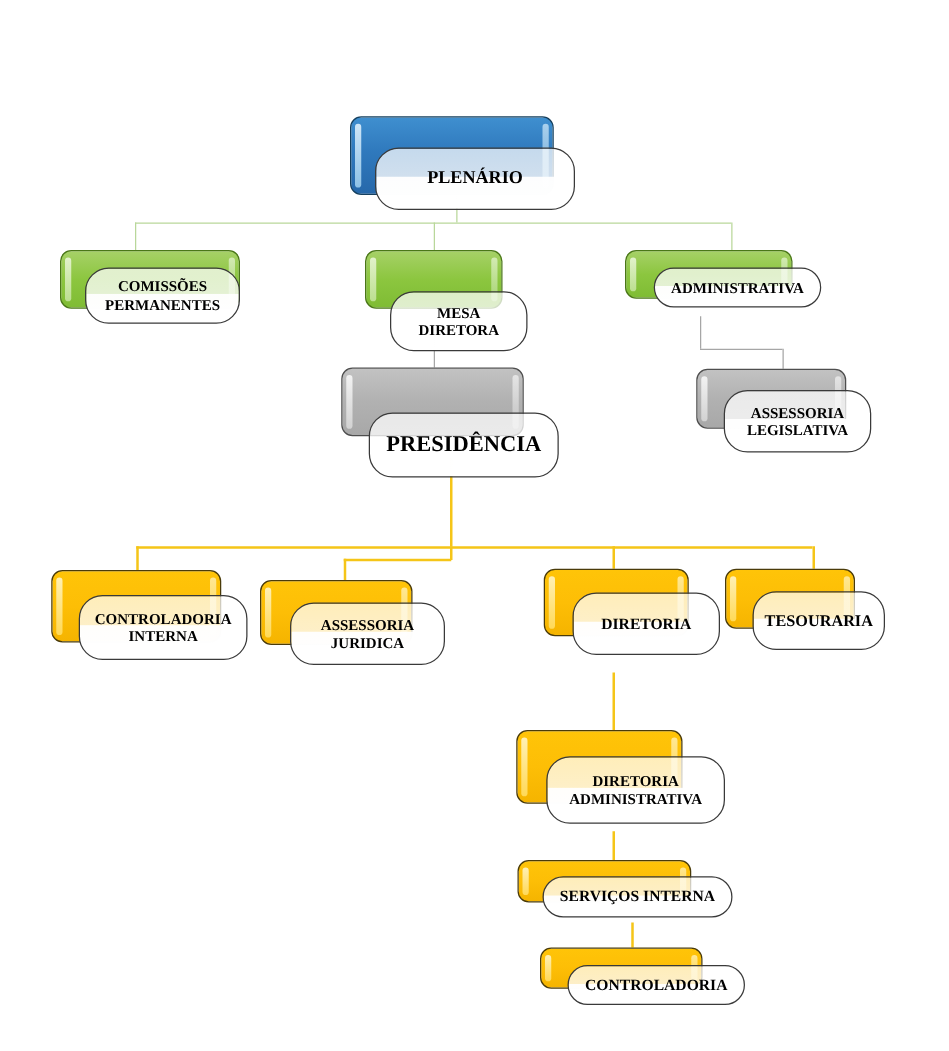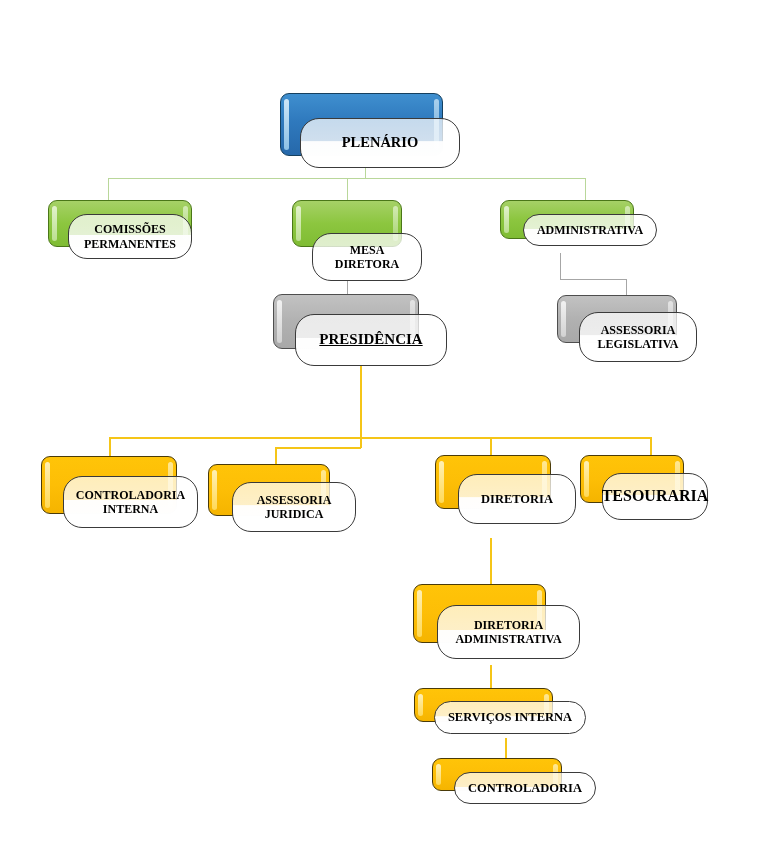--- a/index.html
+++ b/index.html
@@ -167,21 +167,21 @@
 DIRETORA</div>
   </div>
 
   <div class="node" style="left:500px; top:200px;">
     <div class="plate plate-green" style="width:134px; height:39px;"></div>
     <div class="card" style="left:23px; top:14px; width:134px; height:32px; font-size:12px;">ADMINISTRATIVA</div>
   </div>
 
   <div class="node" style="left:273px; top:294px;">
     <div class="plate plate-gray" style="width:146px; height:55px;"></div>
-    <div class="card" style="left:22px; top:20px; width:152px; height:52px; font-size:15px;text-decoration:underline;">PRESIDÊNCIA</div>
+    <div class="card" style="left:22px; top:36px; width:152px; height:52px; font-size:18px;">PRESIDÊNCIA</div>
   </div>
 
   <div class="node" style="left:557px; top:295px;">
     <div class="plate plate-gray" style="width:120px; height:48px;"></div>
     <div class="card" style="left:22px; top:17px; width:118px; height:50px; font-size:12px;">ASSESSORIA
 LEGISLATIVA</div>
   </div>
 
   <div class="node" style="left:41px; top:456px;">
     <div class="plate plate-yellow" style="width:136px; height:58px;"></div>
@@ -195,21 +195,21 @@
 JURIDICA</div>
   </div>
 
   <div class="node" style="left:435px; top:455px;">
     <div class="plate plate-yellow" style="width:116px; height:54px;"></div>
     <div class="card" style="left:23px; top:19px; width:118px; height:50px; font-size:12.5px;">DIRETORIA</div>
   </div>
 
   <div class="node" style="left:580px; top:455px;">
     <div class="plate plate-yellow" style="width:104px; height:48px;"></div>
-    <div class="card" style="left:22px; top:18px; width:106px; height:47px; font-size:16px;">TESOURARIA</div>
+    <div class="card" style="left:22px; top:18px; width:106px; height:47px; font-size:13px;">TESOURARIA</div>
   </div>
 
   <div class="node" style="left:413px; top:584px;">
     <div class="plate plate-yellow" style="width:133px; height:59px;"></div>
     <div class="card" style="left:24px; top:21px; width:143px; height:54px; font-size:12px;">DIRETORIA
 ADMINISTRATIVA</div>
   </div>
 
   <div class="node" style="left:414px; top:688px;">
     <div class="plate plate-yellow" style="width:139px; height:34px;"></div>

